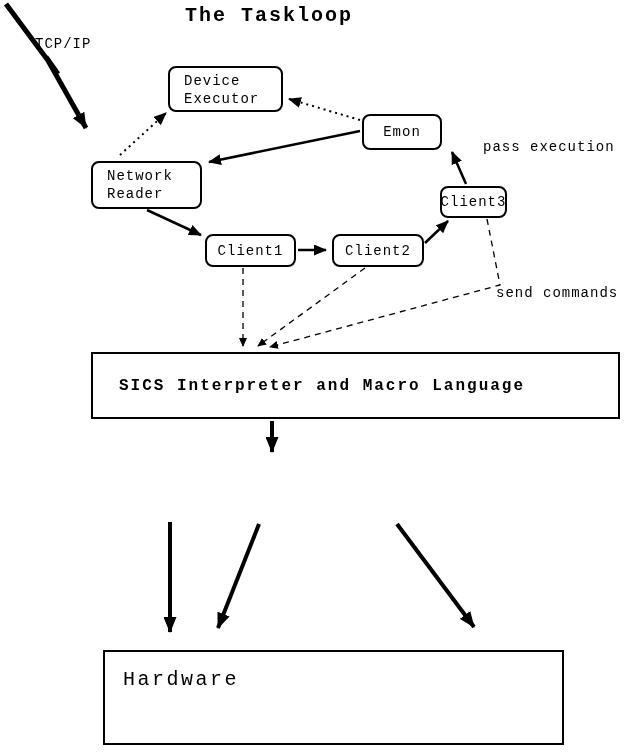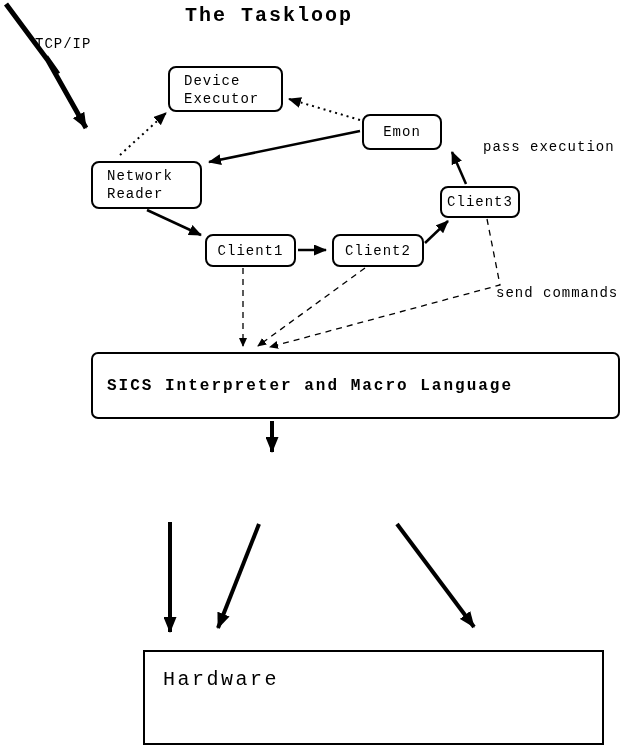--- a/index.html
+++ b/index.html
@@ -23,22 +23,22 @@
     border: 2px solid #000; border-radius: 8px; background: #fff;
     font-size: 14px; letter-spacing: 1px;
   }
   .node .lbl { white-space: pre-line; }
   .node.center { display: flex; align-items: center; justify-content: center; }
   .node.padded { padding: 4px 0 0 14px; line-height: 18px; }
   .box {
     position: absolute; box-sizing: border-box;
     border: 2px solid #000; background: #fff;
   }
-  .box.interp { display: flex; align-items: center; padding-left: 14px;
-    font-size: 16px; font-weight: bold; letter-spacing: 2px; border-radius: 7px; }
+  .box.interp { display: flex; align-items: center; padding-left: 26px;
+    font-size: 16px; font-weight: bold; letter-spacing: 2px; }
   .box.db { display: flex; align-items: center; padding-left: 32px;
     font-size: 20px; letter-spacing: 2.5px; }
   .box.hw { padding: 16px 0 0 18px;
     font-size: 20px; letter-spacing: 2.5px; }
 </style>
 </head>
 <body>
 
 <div class="canvas">
 
@@ -101,34 +101,34 @@
 
   <div class="node center" style="left:362px; top:114px; width:80px; height:36px;">
     <span class="lbl">Emon</span>
   </div>
 
   <div class="node padded" style="left:91px; top:161px; width:111px; height:48px;">
     <span class="lbl">Network
 Reader</span>
   </div>
 
-  <div class="node center" style="left:440px; top:186px; width:80px; height:32px;">
+  <div class="node center" style="left:440px; top:186px; width:67px; height:32px;">
     <span class="lbl">Client3</span>
   </div>
 
   <div class="node center" style="left:205px; top:234px; width:91px; height:33px;">
     <span class="lbl">Client1</span>
   </div>
 
   <div class="node center" style="left:332px; top:234px; width:92px; height:33px;">
     <span class="lbl">Client2</span>
   </div>
 
   <div class="box interp" style="left:91px; top:352px; width:529px; height:67px;">
     <span>SICS Interpreter and Macro Language</span>
   </div>
 
 
-  <div class="box hw" style="left:103px; top:650px; width:461px; height:95px;margin-left:40px;">
+  <div class="box hw" style="left:103px; top:650px; width:461px; height:95px;">
     <span>Hardware</span>
   </div>
 
 </div>
 
 </body></html>

